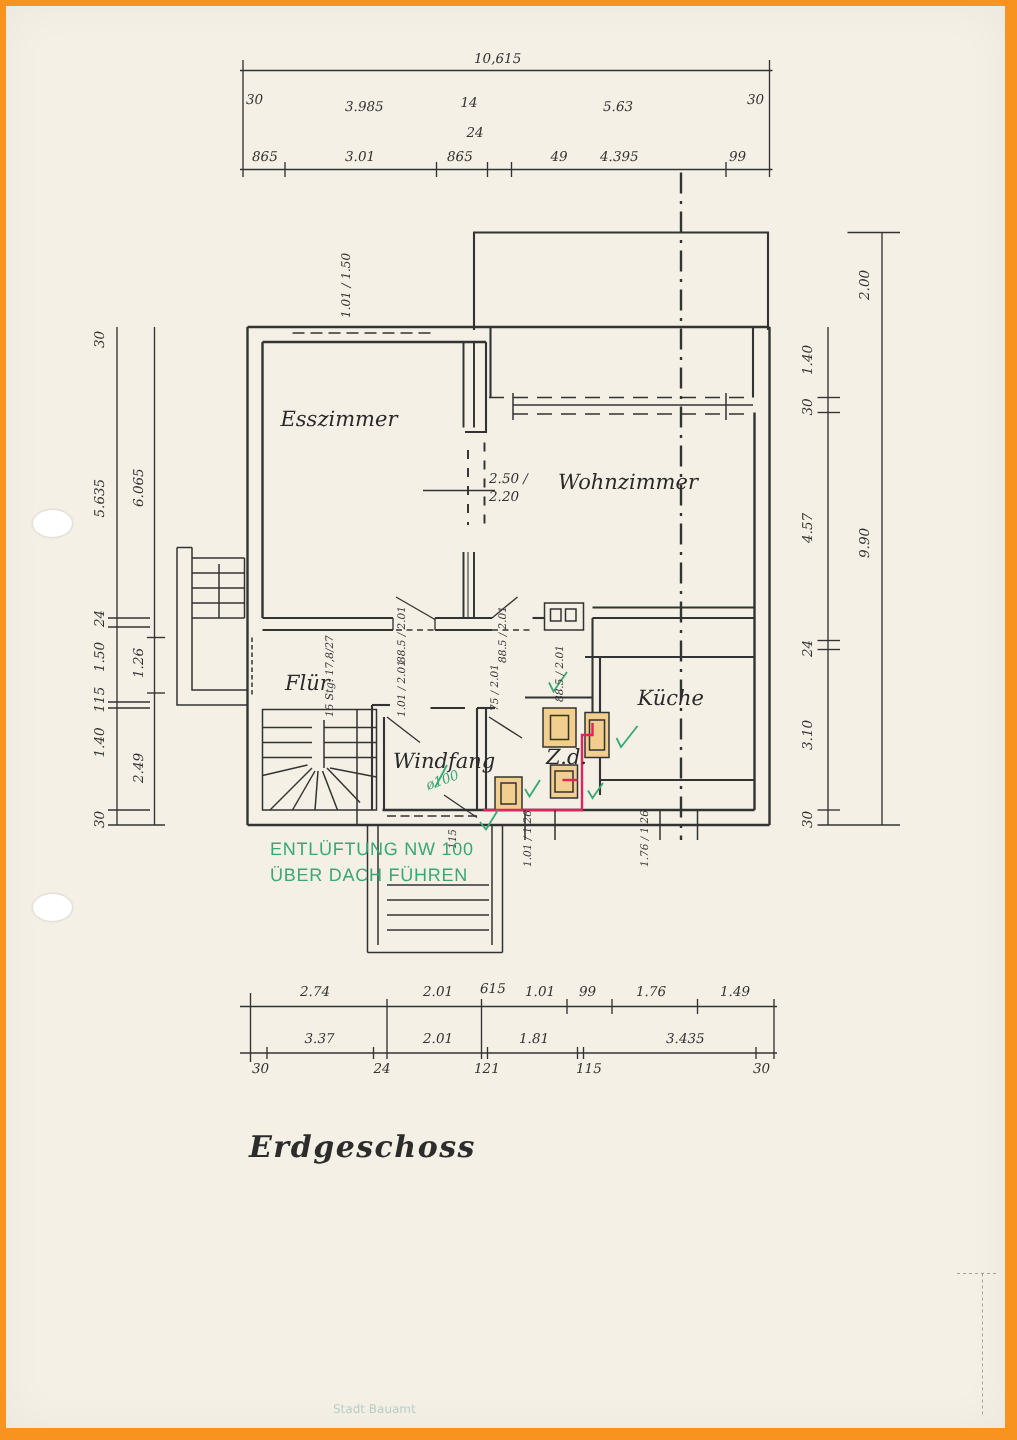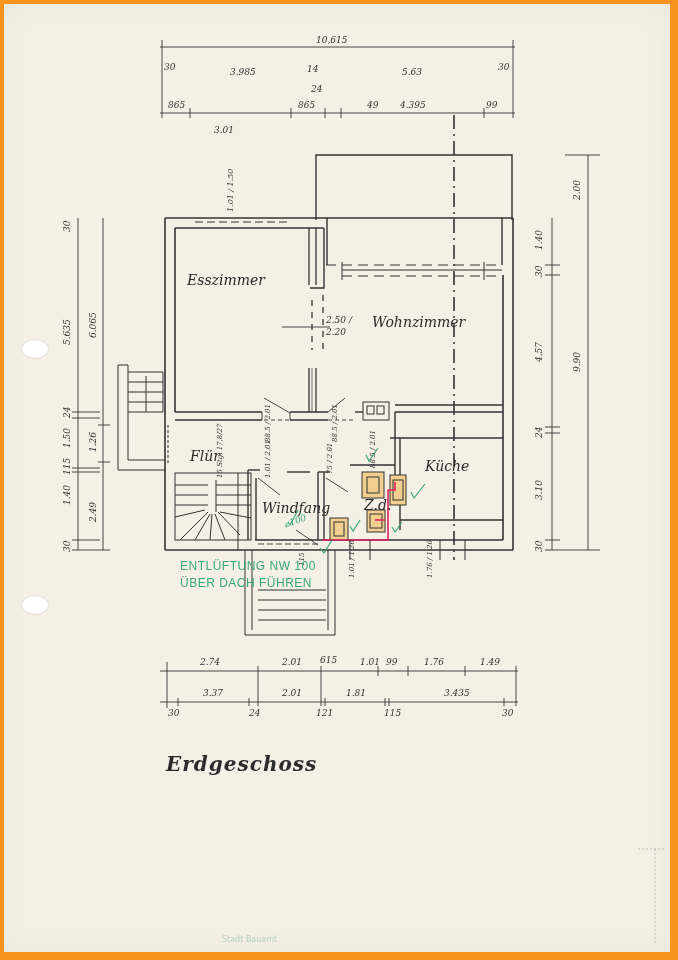--- a/index.html
+++ b/index.html
@@ -291,21 +291,21 @@
 <div class="hand room" style="left:332px; top:497px;margin-left:32px;">Z.d.</div>
 
 <div class="hand dim" style="left:316px; top:35px;">10,615</div>
 <div class="hand dim" style="left:164px; top:62px;">30</div>
 <div class="hand dim" style="left:230px; top:67px;">3.985</div>
 <div class="hand dim" style="left:307px; top:64px;">14</div>
 <div class="hand dim" style="left:311px; top:84px;">24</div>
 <div class="hand dim" style="left:402px; top:67px;">5.63</div>
 <div class="hand dim" style="left:498px; top:62px;">30</div>
 <div class="hand dim" style="left:168px; top:100px;">865</div>
-<div class="hand dim" style="left:214px; top:100px;margin-top:25px;">3.01</div>
+<div class="hand dim" style="left:230px; top:100px;">3.01</div>
 <div class="hand dim" style="left:298px; top:100px;">865</div>
 <div class="hand dim" style="left:326px; top:100px;margin-left:41px;">49</div>
 <div class="hand dim" style="left:400px; top:100px;font-style:italic;">4.395</div>
 <div class="hand dim" style="left:486px; top:100px;">99</div>
 
 <div class="hand dim vert" style="left:62px; top:232px;">30</div>
 <div class="hand dim vert" style="left:62px; top:345px;">5.635</div>
 <div class="hand dim vert" style="left:62px; top:418px;">24</div>
 <div class="hand dim vert" style="left:62px; top:448px;">1.50</div>
 <div class="hand dim vert" style="left:62px; top:475px;">115</div>
@@ -332,21 +332,21 @@
 <div class="hand dim vert" style="left:264px; top:478px; font-size:7px;">1.01 / 2.01</div>
 <div class="hand dim vert" style="left:326px; top:474px; font-size:7px;">75 / 2.01</div>
 <div class="hand dim vert" style="left:216px; top:478px; font-size:7px;">15 Stg. 17,8/27</div>
 <div class="hand dim vert" style="left:348px; top:578px; font-size:7px;">1.01 / 1.26</div>
 <div class="hand dim vert" style="left:426px; top:578px; font-size:7px;">1.76 / 1.26</div>
 <div class="hand dim vert" style="left:298px; top:566px; font-size:7px;">115</div>
 
 <div class="hand dim" style="left:200px; top:657px;">2.74</div>
 <div class="hand dim" style="left:282px; top:657px;">2.01</div>
 <div class="hand dim" style="left:320px; top:655px;">615</div>
-<div class="hand dim" style="left:360px; top:657px;">1.01</div>
+<div class="hand dim" style="left:350px; top:657px;">1.01</div>
 <div class="hand dim" style="left:386px; top:657px;">99</div>
 <div class="hand dim" style="left:424px; top:657px;">1.76</div>
 <div class="hand dim" style="left:480px; top:657px;">1.49</div>
 <div class="hand dim" style="left:203px; top:688px;">3.37</div>
 <div class="hand dim" style="left:282px; top:688px;">2.01</div>
 <div class="hand dim" style="left:346px; top:688px;">1.81</div>
 <div class="hand dim" style="left:444px; top:688px;">3.435</div>
 <div class="hand dim" style="left:168px; top:708px;">30</div>
 <div class="hand dim" style="left:249px; top:708px;">24</div>
 <div class="hand dim" style="left:316px; top:708px;">121</div>

